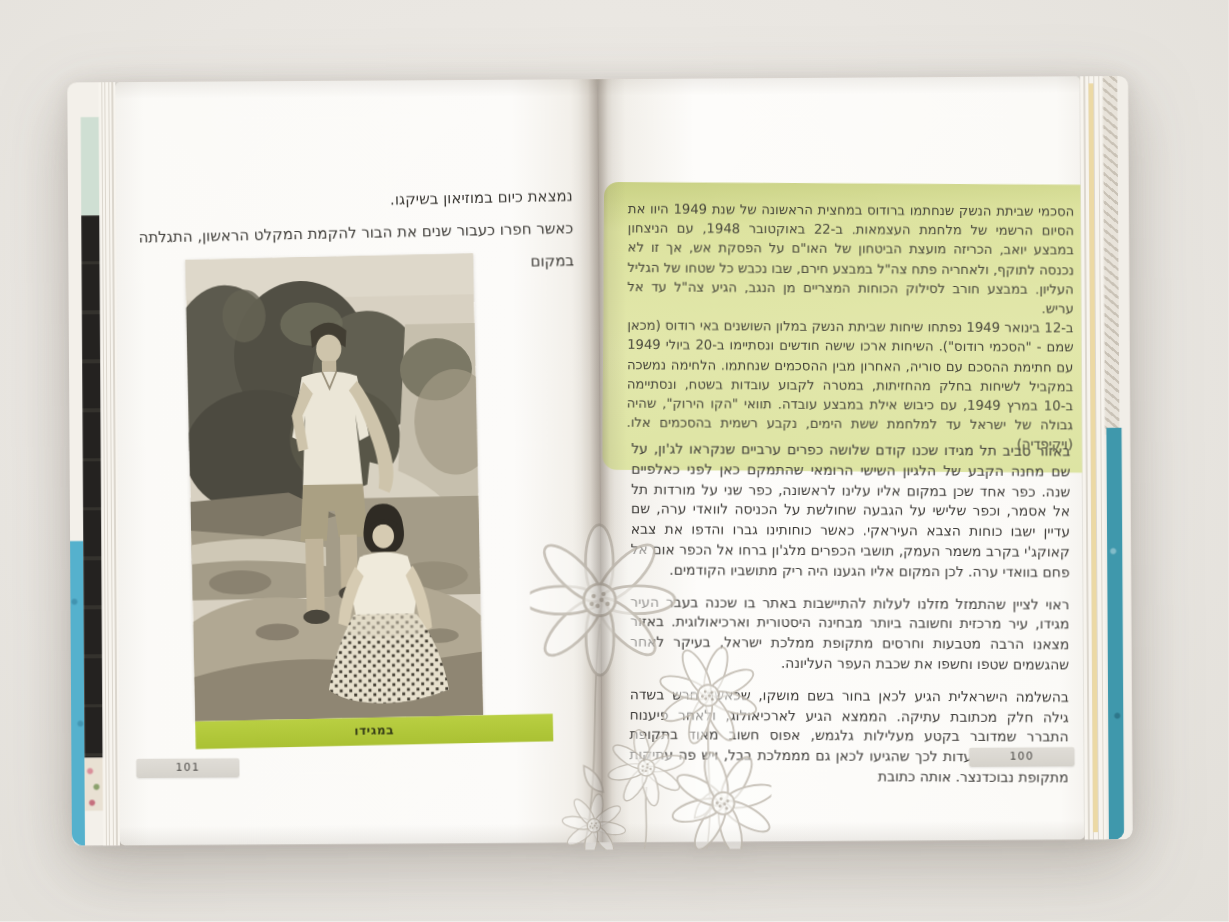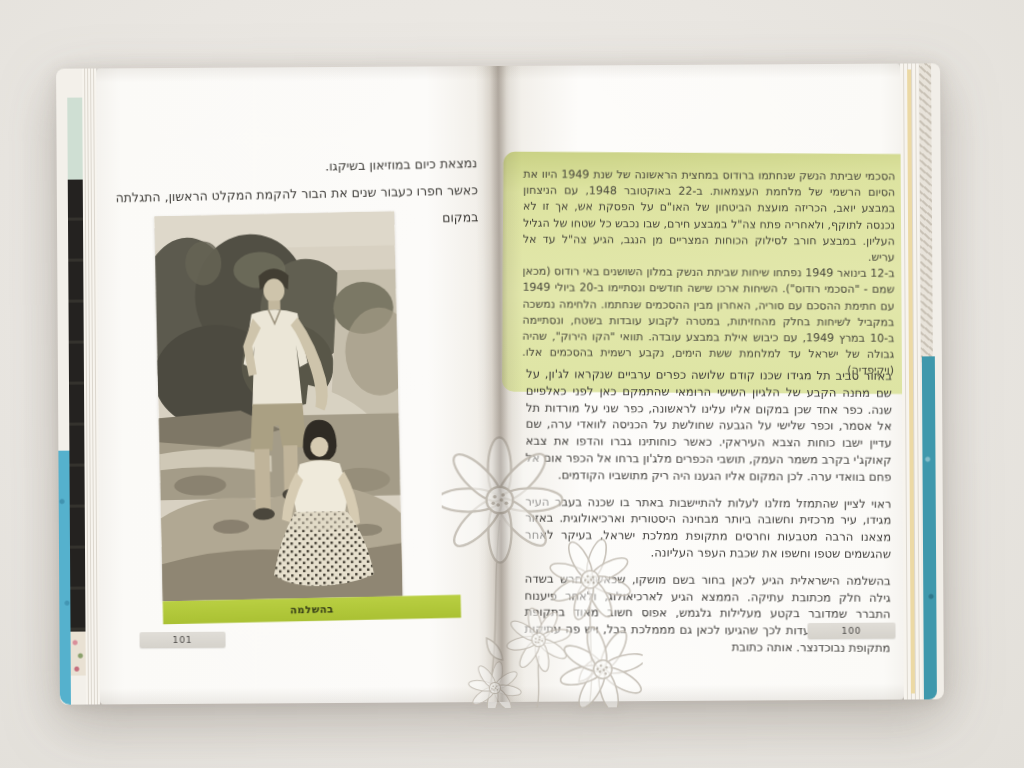--- a/index.html
+++ b/index.html
@@ -85,21 +85,21 @@
   }
   .highlight p{margin:0;}
   .bodytext{position:absolute;left:26px;right:10px;top:302px;
     direction:rtl;text-align:justify;font-size:11.6px;line-height:16.8px;color:#3d3b38;}
   .bodytext p{margin:0 0 10px 0;}
   
   .tab{position:absolute;height:16px;z-index:5;background:linear-gradient(#e0ddd7,#d5d2cb);
     display:flex;align-items:center;justify-content:center;border-radius:2px;
     box-shadow:0 1px 1px rgba(0,0,0,.08);}
   .tab span{font-size:9px;color:#4c4a47;letter-spacing:1px;}
-  .tab-left{left:40px;top:564px;width:86px;}
+  .tab-left{left:14px;top:564px;width:86px;}
   .tab-right{right:8px;top:559px;width:88px;}
   
   .flowers{position:absolute;left:383px;top:342px;width:200px;height:300px;z-index:4;
     pointer-events:none;opacity:.85;}
   .flowers svg{display:block;width:100%;height:100%;}
 </style>
 </head>
 <body>
 
 <div class="scene">
@@ -176,21 +176,21 @@
             <path d="M150,226 Q160,218 171,226" stroke="#2f2b24" stroke-width="4" fill="none"></path>
             <path d="M140,251 Q160,244 180,251 L188,279 L184,301 L136,301 L132,279 Z" fill="#efeadb"></path>
             <path d="M136,259 Q123,281 121,306 L130,309 Q133,286 143,267 Z" fill="#d6cbb2"></path>
             <path d="M184,259 Q197,281 199,311 L190,315 Q188,289 178,267 Z" fill="#d6cbb2"></path>
             <path d="M134,299 L186,299 Q206,326 212,363 Q180,375 150,373 Q124,371 112,361 Q118,326 134,299 Z" fill="url(#skirtp)"></path>
             <path d="M134,299 L186,299 Q190,306 193,314 Q160,322 128,314 Q131,306 134,299 Z" fill="#ded6c2" opacity="0.5"></path>
           </svg>
         </div>
 
         <div class="caption-bar">
-          <span>בהשלמה</span>
+          <span>במגידו</span>
         </div>
       </div>
       <div class="tab tab-left">
         <span>101</span>
       </div>
     </div>
 
     <div class="page page-right">
       <div class="right-rotate">
         <div class="highlight">

